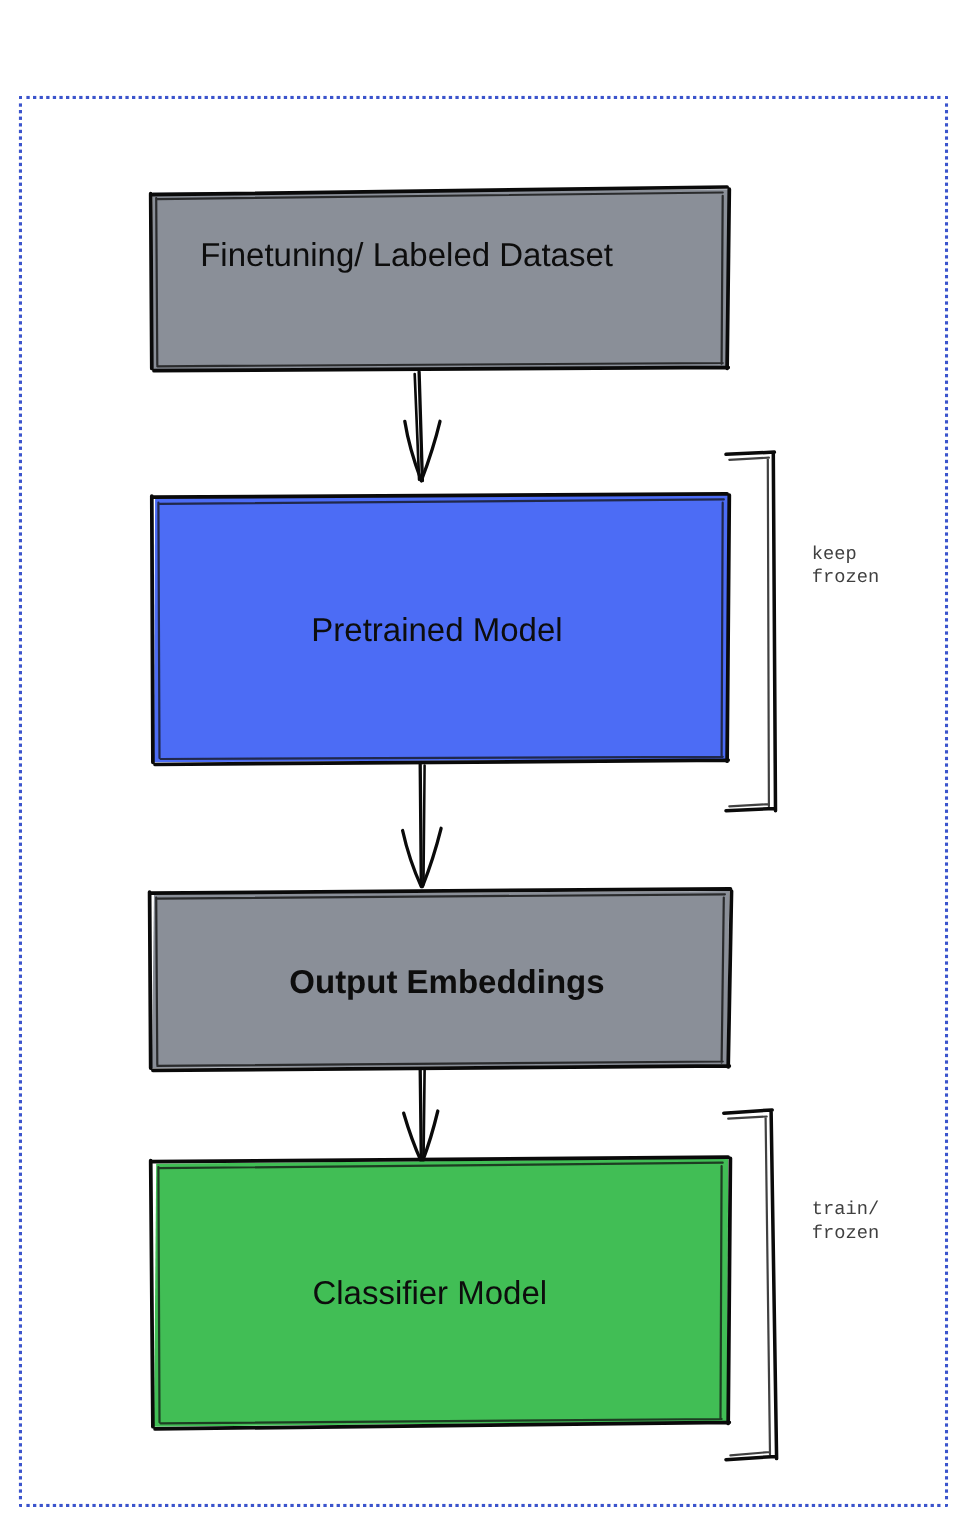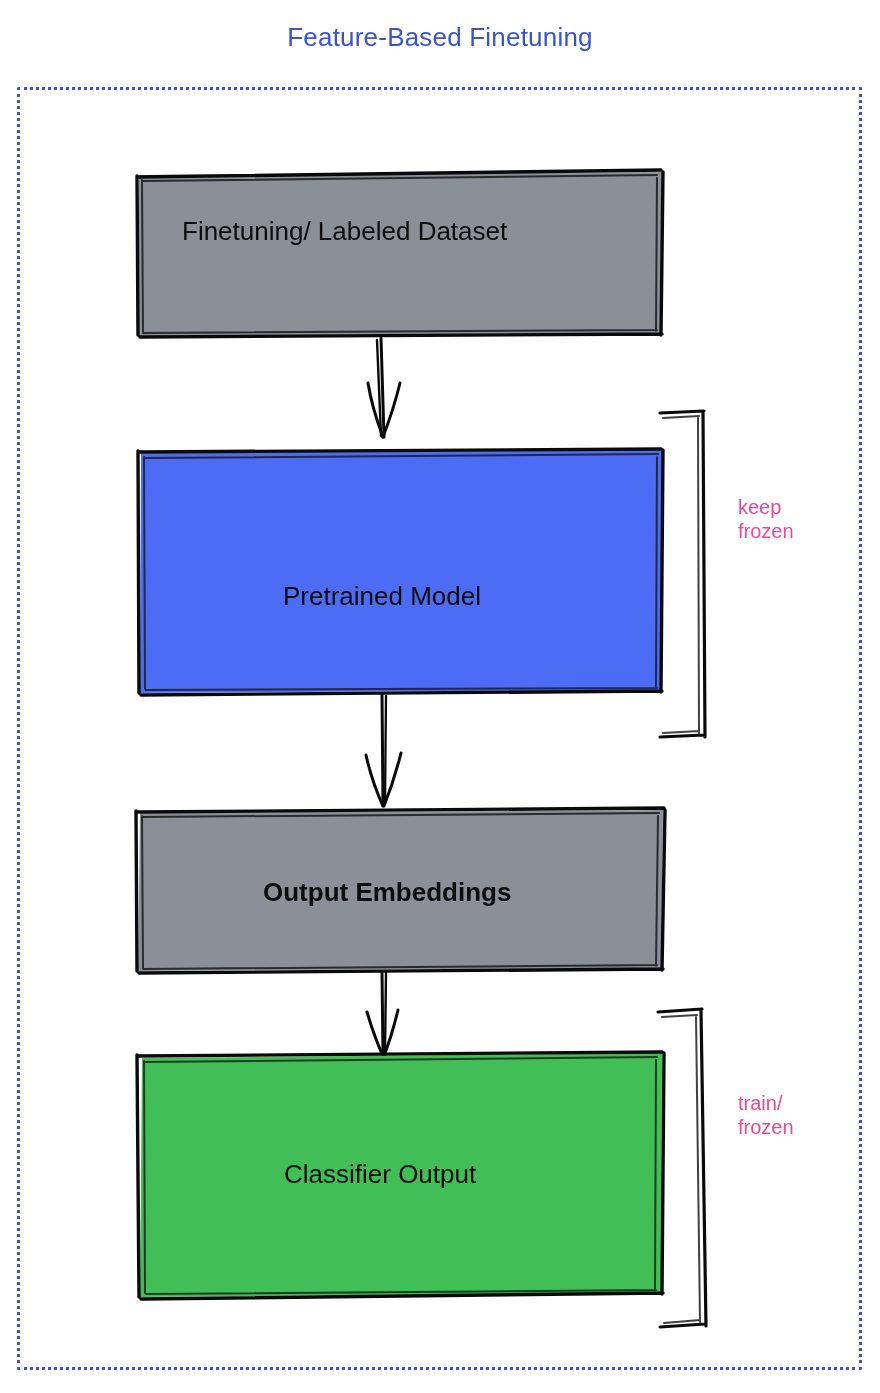--- a/index.html
+++ b/index.html
@@ -53,52 +53,51 @@
     top: 0;
     width: 880px;
     height: 1393px;
     overflow: visible;
     pointer-events: none;
   }
 
   .node-label {
     position: absolute;
     font-family: "Liberation Sans", sans-serif;
-    font-size: 26px;
+    font-size: 30px;
     color: #0d0d0d;
     white-space: nowrap;
     user-select: none;
     pointer-events: none;
   }
 
   .bracket-label {
     position: absolute;
-    font-family: Liberation Sans, sans-serif;
-    font-size: 20px;
-    color: #ec4899;
+    font-family: Liberation Mono, monospace;
+    font-size: 17px;
+    color: #404040;
     line-height: 1.22;
     user-select: none;
     white-space: pre-line;
   }
 
   
   #label-dataset   { left: 182px; top: 216px; }
-  #label-pretrained{ left: 283px; top: 557px; margin-top: 24px; }
+  #label-pretrained{ left: 283px; top: 557px; }
   #label-embeddings{ left: 263px; top: 877px; font-weight: bold; }
   #label-classifier{ left: 284px; top: 1159px; }
 
   #label-keep-frozen { left: 738px; top: 495px; }
   #label-train-update{ left: 738px; top: 1091px; }
 </style>
 </head>
 <body>
 
 <div id="diagram-root">
 
-  <div class="title">Feature-Based Finetuning</div>
 
   <div class="dashed-frame"></div>
 
   <svg class="sketch" viewBox="0 0 880 1393">
 
     <g>
       <polygon points="139,175 662,172 661,333 138,336" fill="#8A8F98" stroke="none"></polygon>
 
       <path d="M137,177 L661,170 M663,172 L661,335 M662,334 L140,337 M138,335 L137,176" fill="none" stroke="#0a0a0a" stroke-width="3.4" stroke-linecap="round"></path>
       <path d="M142,181 L657,175 M657,178 L656,331 M657,330 L143,333 M143,332 L142,180" fill="none" stroke="#121212" stroke-width="2" stroke-linecap="round" opacity="0.8"></path>
@@ -154,21 +153,21 @@
     </g>
 
   </svg>
 
   <div class="node-label" id="label-dataset">Finetuning/ Labeled Dataset</div>
 
   <div class="node-label" id="label-pretrained">Pretrained Model</div>
 
   <div class="node-label" id="label-embeddings">Output Embeddings</div>
 
-  <div class="node-label" id="label-classifier">Classifier Output</div>
+  <div class="node-label" id="label-classifier">Classifier Model</div>
 
   <div class="bracket-label" id="label-keep-frozen">keep
 frozen</div>
 
   <div class="bracket-label" id="label-train-update">train/
 frozen</div>
 
 </div>
 
 </body></html>

